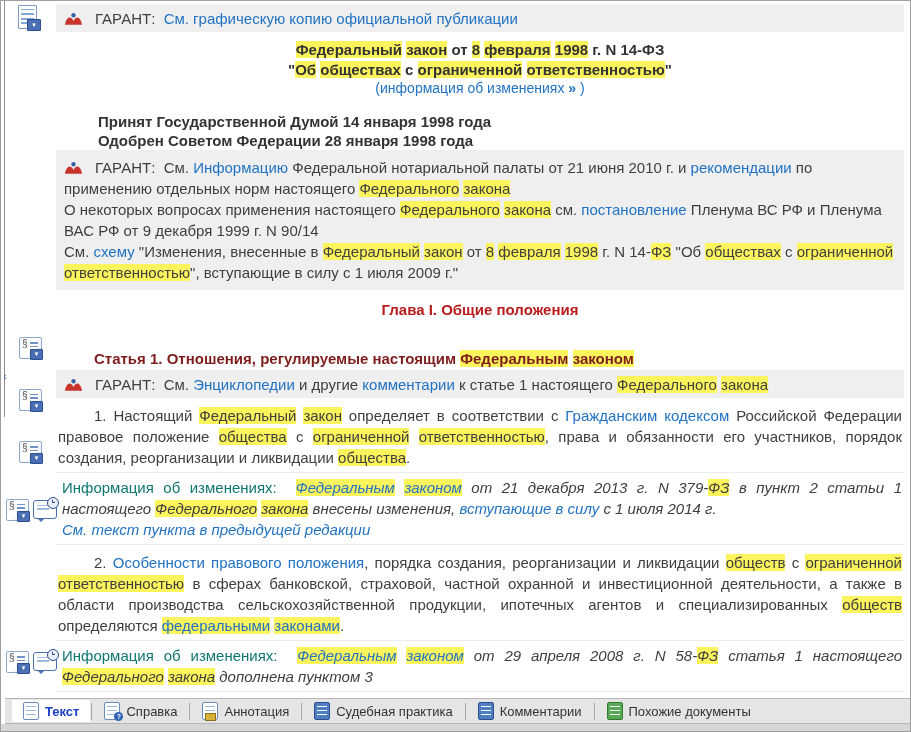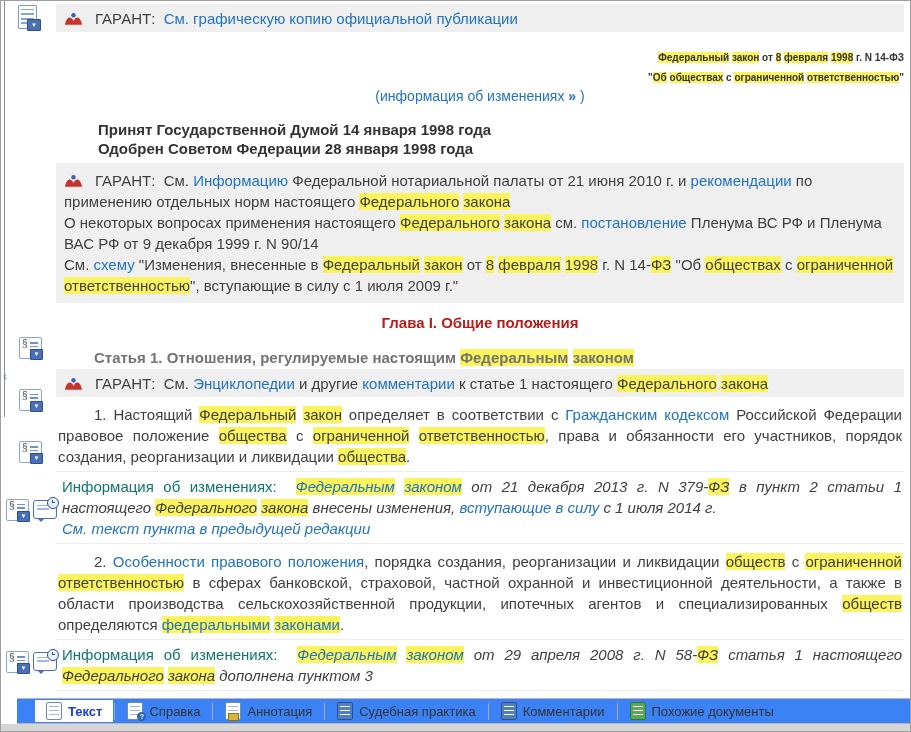--- a/index.html
+++ b/index.html
@@ -31,41 +31,41 @@
   .clock-face{position:absolute;right:-3px;top:-4px;width:10px;height:10px;border-radius:50%;
         background:#e8f0fb;border:1px solid #2d4f8f;}
   .clock-face::before{content:"";position:absolute;left:4px;top:2px;width:1px;height:3px;background:#2d4f8f;}
   .clock-face::after{content:"";position:absolute;left:4px;top:4px;width:3px;height:1px;background:#2d4f8f;}
   .clock-ico .bubble-tail{position:absolute;left:3px;bottom:-4px;width:0;height:0;
         border-left:4px solid transparent;border-right:4px solid transparent;border-top:4px solid #4a6fb5;}
   
   .content{position:relative;margin:0 6px 0 55px;}
   .garant-bar{background:#efefef;padding:5px 8px 4px 8px;margin-top:3px;line-height:19px;}
   .glogo{display:inline-block;width:19px;height:14px;vertical-align:-2px;margin-right:12px;}
-  .title{text-align:right;font-weight:bold;font-size:10px;line-height:20px;margin-top:16px;color:#333;}
+  .title{text-align:center;font-weight:bold;font-size:15px;line-height:20px;margin-top:8px;color:#333;}
   .info-link{text-align:center;font-size:14px;margin-top:0;cursor:pointer;}
   .adopted{font-weight:bold;margin:16px 0 0 42px;line-height:19px;color:#333;}
-  .garant-box{background:#efefef;padding:7px 8px;margin-top:5px;line-height:21px;}
+  .garant-box{background:#efefef;padding:7px 8px;line-height:21px;}
   .gb-p{margin:0;}
   .chapter{text-align:center;font-weight:bold;margin-top:11px;color:#b91c1c;}
-  .article{font-weight:bold;text-indent:38px;margin-top:18px;color:#737373;}
+  .article{font-weight:bold;text-indent:38px;margin-top:32px;color:#7f1d1d;}
   .para{text-align:justify;text-indent:36px;line-height:21px;margin-top:7px;padding:0 2px;}
   .info-box{margin-top:4px;padding:4px 2px 4px 6px;line-height:21px;font-style:italic;
         border-top:1px solid #ececec;border-bottom:1px solid #ececec;text-align:justify;}
   .info-box .second-line{text-align:left;}
   
   .seg-h{background:#fcf45c;}
   .seg-l{color:#2273c3;cursor:pointer;}
   .seg-lh{color:#2273c3;background:#fcf45c;cursor:pointer;}
   .seg-b{font-weight:bold;}
   .seg-lab{font-style:normal;color:#0f766e;}
   
-  .tab-bar{position:absolute;left:16px;right:0;bottom:7px;height:24px;background:#3b82f6;
+  .tab-bar{position:absolute;left:4px;right:0;bottom:7px;height:24px;background:#e5e5e5;
         border-top:1px solid #b6b6b6;border-bottom:1px solid #b6b6b6;
-        display:flex;align-items:center;padding-left:18px;font-size:13px;}
+        display:flex;align-items:center;padding-left:7px;font-size:13px;}
   .tab{display:flex;align-items:center;gap:6px;height:22px;padding:0 11px;cursor:pointer;color:#333;}
   .tab.active{background:#fff;}
   .tab.active .tab-label{color:#1b40c8;font-weight:bold;}
   .tab-sep{width:1px;height:17px;background:#a8a8a8;margin:0 1px;}
   .tico{width:14px;height:16px;border:1px solid #6b8cba;background:#fff;position:relative;border-radius:2px;flex:none;}
   .tico::before{content:"";position:absolute;left:2px;right:2px;top:3px;bottom:3px;
         background:repeating-linear-gradient(to bottom,#9db9dc 0 1.5px,transparent 1.5px 4px);}
   .court-practice-icon,.comments-icon{background:#4f7fc0;border-color:#2d4f8f;}
   .court-practice-icon::before,.comments-icon::before{
         background:repeating-linear-gradient(to bottom,#ffffff 0 1.5px,transparent 1.5px 4px);}

